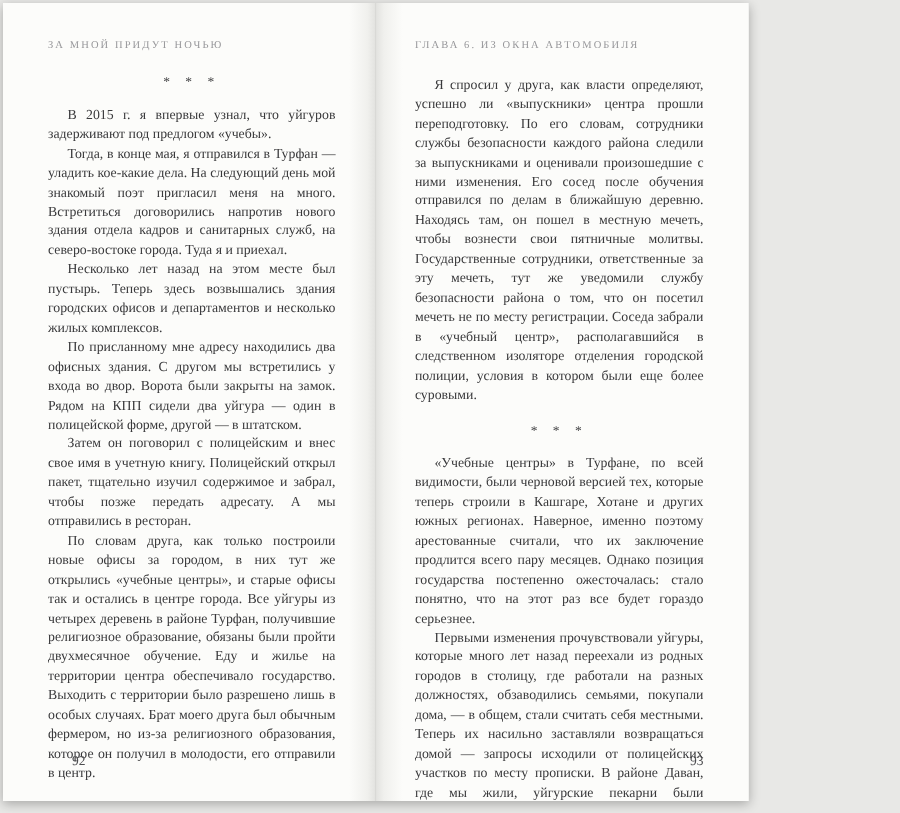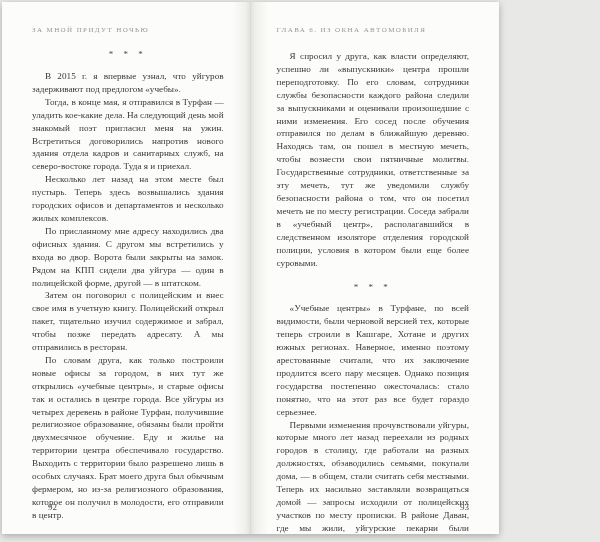--- a/index.html
+++ b/index.html
@@ -85,21 +85,21 @@
 </style>
 </head>
 <body>
 
 <div class="spread">
 
   <section class="page page-left">
     <div class="running-header header-left">ЗА МНОЙ ПРИДУТ НОЧЬЮ</div>
     <div class="separator">* * *</div>
     <p class="para">В 2015 г. я впервые узнал, что уйгуров задерживают под предлогом «учебы».</p>
-    <p class="para">Тогда, в конце мая, я отправился в Турфан — уладить кое-какие дела. На следующий день мой знакомый поэт пригласил меня на ужин. Встретиться договорились напротив нового здания отдела кадров и санитарных служб, на северо-востоке города. Туда я и приехал.</p>
+    <p class="para">Тогда, в конце мая, я отправился в Турфан — уладить кое-какие дела. На следующий день мой знакомый поэт пригласил меня на много. Встретиться договорились напротив нового здания отдела кадров и санитарных служб, на северо-востоке города. Туда я и приехал.</p>
     <p class="para">Несколько лет назад на этом месте был пустырь. Теперь здесь возвышались здания городских офисов и департаментов и несколько жилых комплексов.</p>
     <p class="para">По присланному мне адресу находились два офисных здания. С другом мы встретились у входа во двор. Ворота были закрыты на замок. Рядом на КПП сидели два уйгура — один в полицейской форме, другой — в штатском.</p>
     <p class="para">Затем он поговорил с полицейским и внес свое имя в учетную книгу. Полицейский открыл пакет, тщательно изучил содержимое и забрал, чтобы позже передать адресату. А мы отправились в ресторан.</p>
     <p class="para">По словам друга, как только построили новые офисы за городом, в них тут же открылись «учебные центры», и старые офисы так и остались в центре города. Все уйгуры из четырех деревень в районе Турфан, получившие религиозное образование, обязаны были пройти двухмесячное обучение. Еду и жилье на территории центра обеспечивало государство. Выходить с территории было разрешено лишь в особых случаях. Брат моего друга был обычным фермером, но из-за религиозного образования, которое он получил в молодости, его отправили в центр.</p>
     <div class="page-number pn-left">92</div>
   </section>
 
   <section class="page page-right">
     <div class="running-header header-right">ГЛАВА 6. ИЗ ОКНА АВТОМОБИЛЯ</div>
     <p class="para">Я спросил у друга, как власти определяют, успешно ли «выпускники» центра прошли переподготовку. По его словам, сотрудники службы безопасности каждого района следили за выпускниками и оценивали произошедшие с ними изменения. Его сосед после обучения отправился по делам в ближайшую деревню. Находясь там, он пошел в местную мечеть, чтобы вознести свои пятничные молитвы. Государственные сотрудники, ответственные за эту мечеть, тут же уведомили службу безопасности района о том, что он посетил мечеть не по месту регистрации. Соседа забрали в «учебный центр», располагавшийся в следственном изоляторе отделения городской полиции, условия в котором были еще более суровыми.</p>

